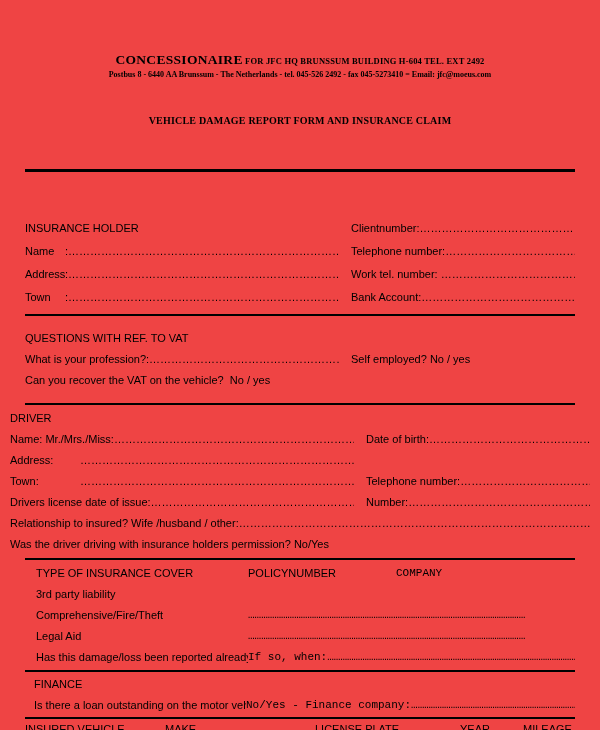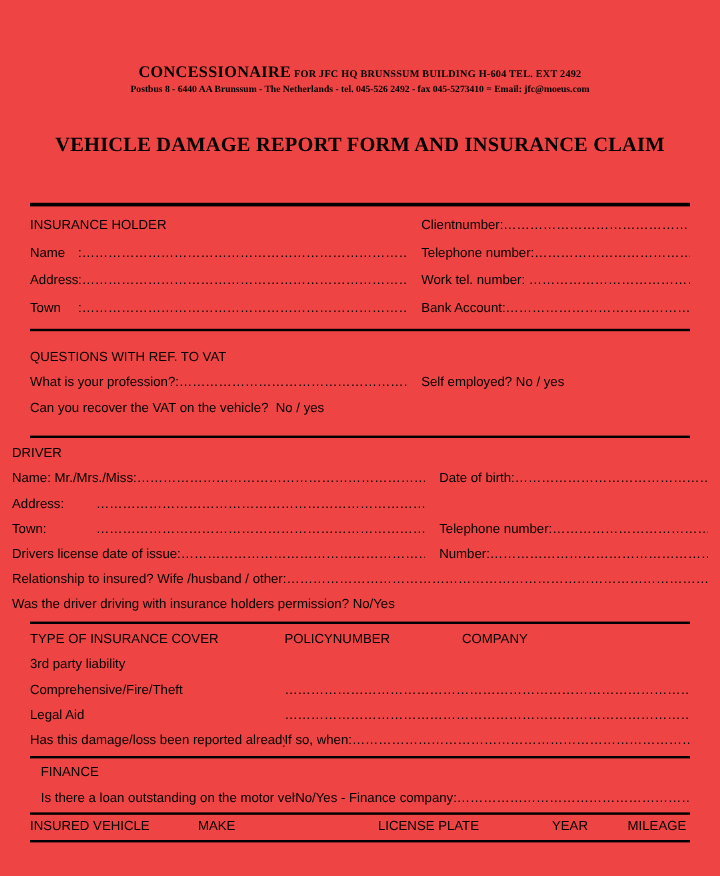--- a/index.html
+++ b/index.html
@@ -11,39 +11,39 @@
   }
   .header {
     text-align: center; padding-top: 52px;
     font-family: "Liberation Serif", serif; font-weight: bold;
   }
   .org-line { font-size: 8.5px; line-height: 15px; letter-spacing: 0.2px; }
   .org-name { font-size: 13.5px; letter-spacing: 0.3px; }
   .addr-line { font-size: 8px; line-height: 12px; }
   .form-title {
     text-align: center; font-family: "Liberation Serif", serif; font-weight: bold;
-    font-size: 17px; margin-top: 33px; line-height: 14px; letter-spacing: 0.2px;
+    font-size: 10px; margin-top: 33px; line-height: 14px; letter-spacing: 0.2px;
   }
   .rule { border-top: 2.5px solid #000; margin: 0 25px; height: 0; }
   .rule.first { margin-top: 41px; border-top-width: 3px; }
   .rule.thin { border-top-width: 2px; }
   .section { padding: 12px 25px; }
   .row { display: flex; line-height: 21px; height: 21px; white-space: nowrap; }
-  .sec-holder { padding: 5px 25px; }
+  .sec-holder { padding: 5px 25px; margin-top: 40px; }
   .sec-holder .row { line-height: 23px; height: 23px; }
   .sec-driver { padding: 3px 10px; }
-  .sec-cover { padding: 3px 25px 2px 25px; }
+  .sec-cover { padding: 3px 25px 2px 36px; }
   .sec-finance { padding: 2px 25px 1px 34px; }
   .sec-vehicle { padding: 0 25px; }
   .left { flex: 1 1 auto; overflow: hidden; margin-right: 12px; }
   .right { flex: 0 0 224px; overflow: hidden; }
   .full { flex: 1 1 auto; overflow: hidden; }
   .col1 { flex: 0 0 212px; overflow: hidden; }
   .col2 { flex: 0 0 148px; overflow: hidden; }
-  .fill { flex: 1 1 auto; overflow: hidden; }
+  .fill { flex: 1 1 auto; overflow: hidden; font-family: Liberation Mono, monospace; }
   .lbl-40 { display: inline-block; width: 40px; }
   .lbl-70 { display: inline-block; width: 70px; }
   .v1 { flex: 0 0 140px; } .v2 { flex: 0 0 150px; } .v3 { flex: 0 0 145px; }
   .v4 { flex: 0 0 63px; }  .v5 { flex: 1 1 auto; }
 </style>
 </head>
 <body>
 
 <div class="page">
 

